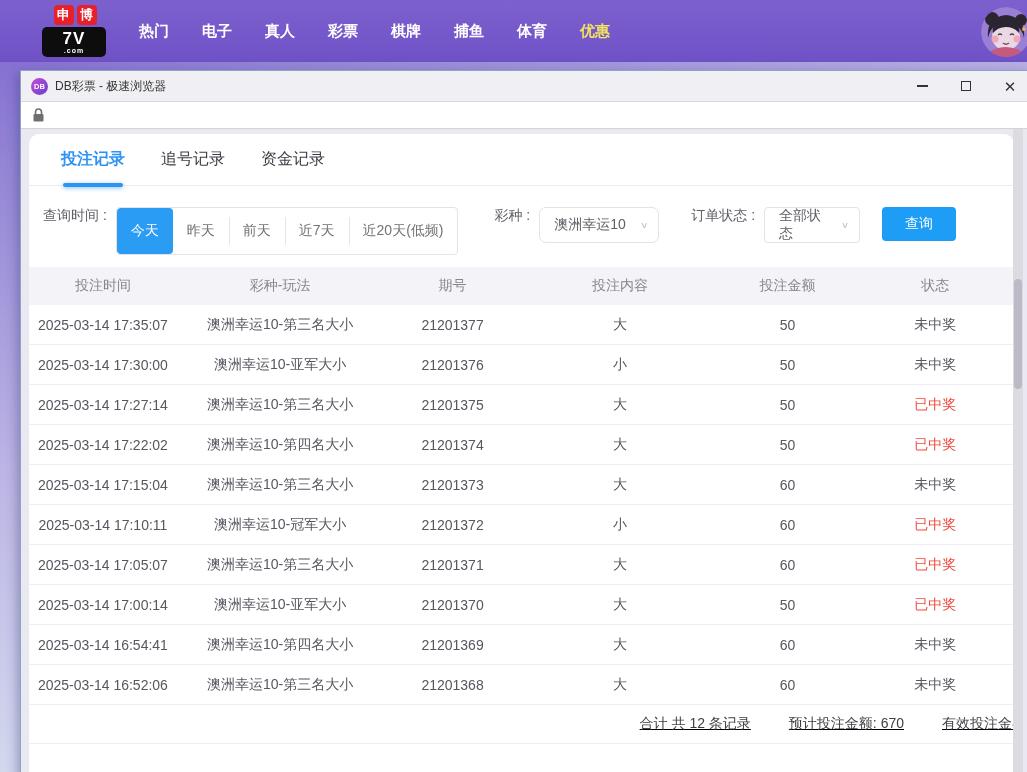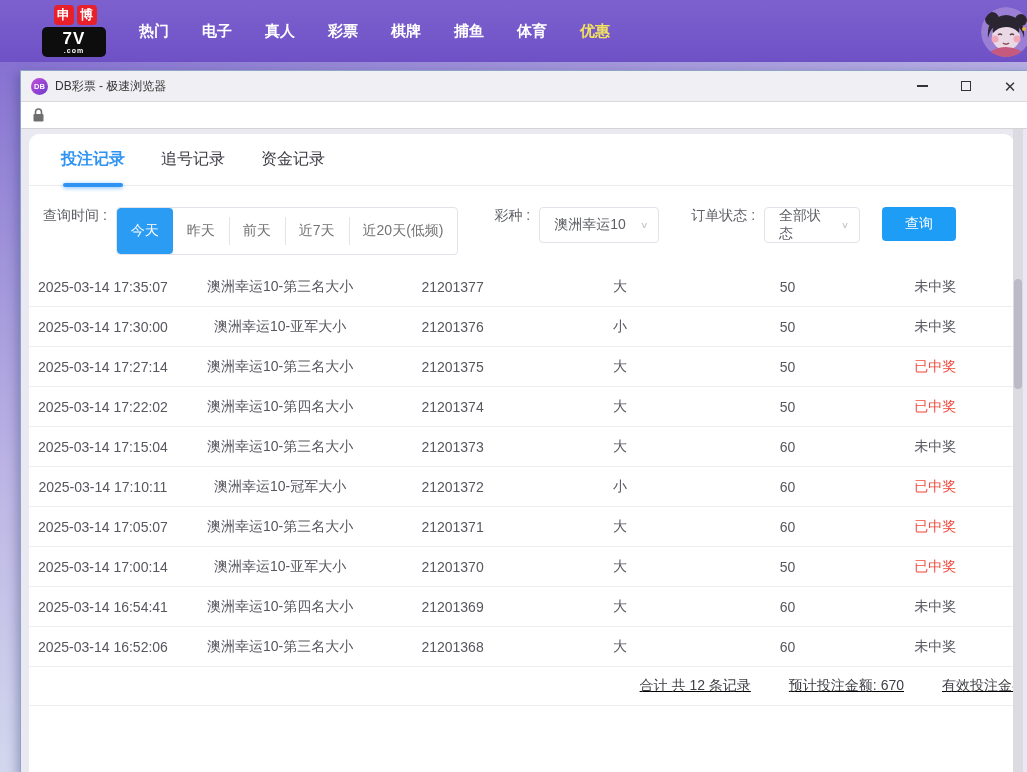--- a/index.html
+++ b/index.html
@@ -115,21 +115,21 @@
   .seg-opt + .seg-opt::before{
     content:""; position:absolute; left:0; top:9px; bottom:9px; width:1px; background:#e4e4ea;
   }
   .seg-opt.selected{ background:#2a9cf4; color:#fff; border-radius:4px; }
   .seg-opt.selected::before,.seg-opt.selected + .seg-opt::before{ display:none; }
   .select-box{
     border:1px solid #e0e3ea; border-radius:4px; height:36px; display:flex; align-items:center;
     padding:0 10px 0 14px; font-size:14px; color:#5e6066; cursor:pointer; background:#fff;
     justify-content:space-between;
   }
-  .select-lottery{ width:120px; margin-right:32px; }
+  .select-lottery{ width:120px; margin-right:32px;border-radius:7px; }
   .select-status{ width:96px; margin-right:22px; }
   .chevron{ color:#c0c4cc; font-size:11px; transform:scaleY(.8); margin-left:8px; }
   .lottery-label{ margin-left:36px; }
   .search-btn{
     width:74px; height:34px; background:#1e9df7; color:#fff; border:none; border-radius:4px;
     font-size:14px; cursor:pointer; font-family:Liberation Serif, serif;
   }
 
   
   .bet-table{ margin-top:24px; }
@@ -243,20 +243,28 @@
         </div>
         <span class="flabel">订单状态 :</span>
         <div class="select-box select-status">
           <span>全部状态</span>
           <span class="chevron">∨</span>
         </div>
         <button class="search-btn">查询</button>
       </div>
 
       <div class="bet-table">
+        <div class="thead" id="thead">
+            <div class="th col-0">投注时间</div>
+            <div class="th col-1">彩种-玩法</div>
+            <div class="th col-2">期号</div>
+            <div class="th col-3">投注内容</div>
+            <div class="th col-4">投注金额</div>
+            <div class="th col-5">状态</div>
+          </div>
         <div id="tbody">
             <div class="trow">
               <div class="td col-0">2025-03-14 17:35:07</div>
               <div class="td col-1">澳洲幸运10-第三名大小</div>
               <div class="td col-2">21201377</div>
               <div class="td col-3">大</div>
               <div class="td col-4">50</div>
               <div class="td col-5">未中奖</div>
             </div>
             <div class="trow">

